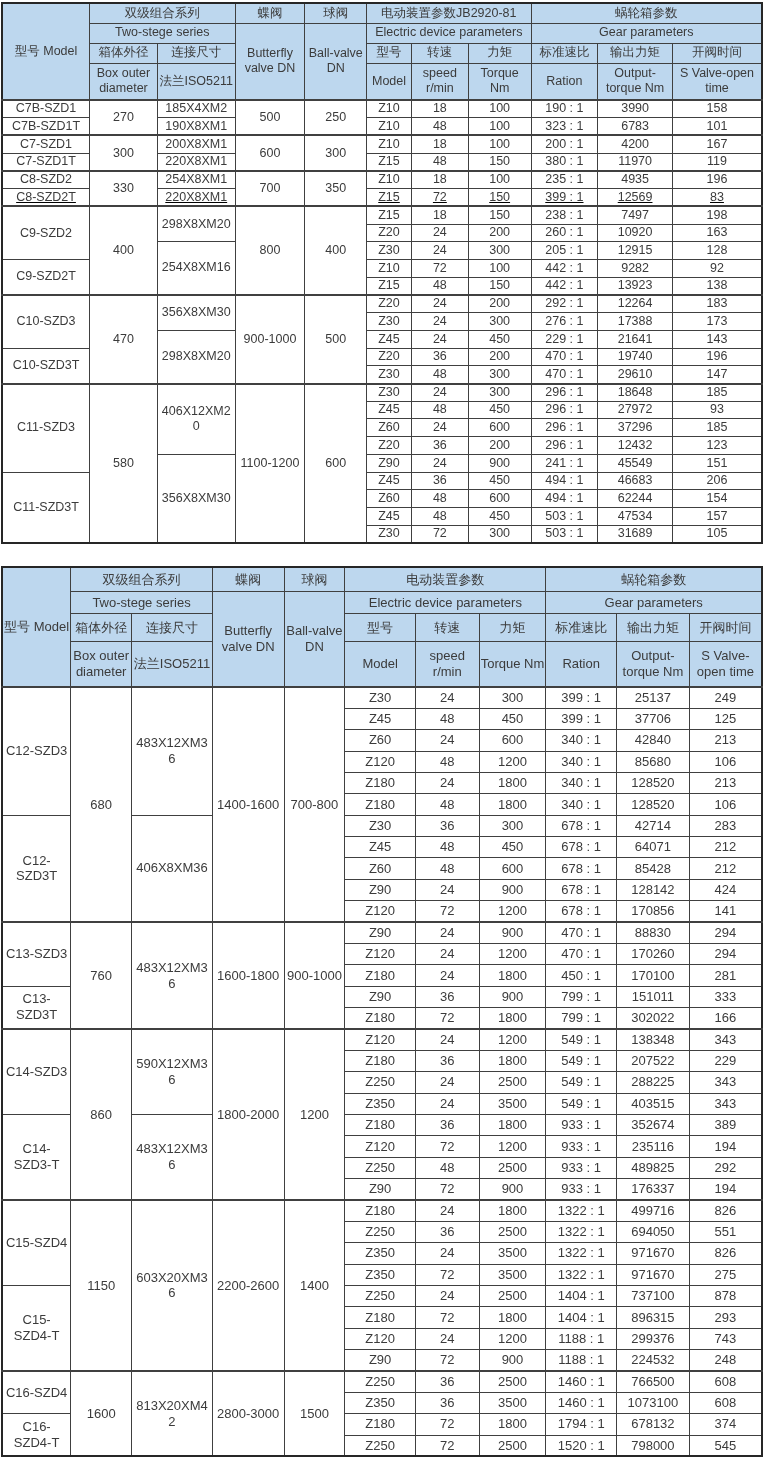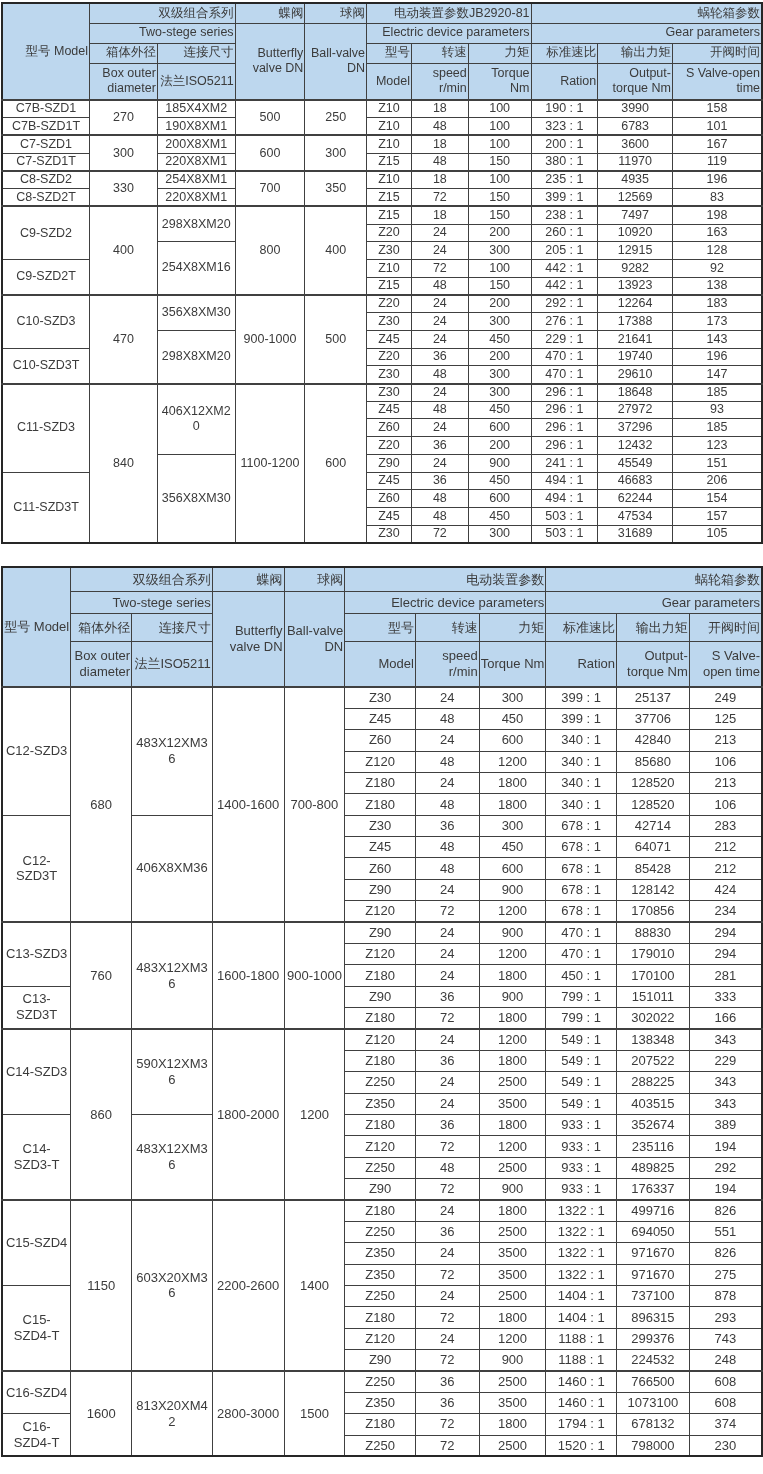--- a/index.html
+++ b/index.html
@@ -15,21 +15,21 @@
   table.t1{margin-top:2px;}
   table.t2{margin-top:22px;}
   .vtable td{
     border:1px solid var(--border,#404040);
     color:var(--text,#3b3b3b);
     text-align:center;vertical-align:middle;
     padding:0 1px;line-height:1.22;overflow:hidden;
   }
   .t1 td{font-size:12.5px;}
   .t2 td{font-size:13px;}
-  .vtable td.hd{background:var(--header-bg,#bdd7ee);text-align:right;}
+  .vtable td.hd{background:var(--header-bg,#bdd7ee);}
   .vtable td.flange-size-cell{word-break:break-all;}
   .vtable tr.group-start td{border-top-width:2px;}
 </style>
 </head>
 <body>
 
 <div class="page">
   <div id="tables">
       <table class="vtable t1">
         <colgroup>
@@ -107,21 +107,21 @@
           <tr class="group-start" style="height: 17.72px;">
             <td class="model-cell">C7-SZD1</td>
             <td rowspan="2" class="box-diameter-cell">300</td>
             <td class="flange-size-cell">200X8XM1</td>
             <td rowspan="2" class="butterfly-dn-cell">600</td>
             <td rowspan="2" class="ball-dn-cell">300</td>
             <td>Z10</td>
             <td>18</td>
             <td>100</td>
             <td>200 : 1</td>
-            <td>3600</td>
+            <td>4200</td>
             <td>167</td>
           </tr>
           <tr style="height: 17.72px;">
             <td class="model-cell">C7-SZD1T</td>
             <td class="flange-size-cell">220X8XM1</td>
             <td>Z15</td>
             <td>48</td>
             <td>150</td>
             <td>380 : 1</td>
             <td>11970</td>
@@ -133,21 +133,21 @@
             <td class="flange-size-cell">254X8XM1</td>
             <td rowspan="2" class="butterfly-dn-cell">700</td>
             <td rowspan="2" class="ball-dn-cell">350</td>
             <td>Z10</td>
             <td>18</td>
             <td>100</td>
             <td>235 : 1</td>
             <td>4935</td>
             <td>196</td>
           </tr>
-          <tr style="height: 17.72px;">
+          <tr style="height: 17.72px; text-decoration: underline;">
             <td class="model-cell">C8-SZD2T</td>
             <td class="flange-size-cell">220X8XM1</td>
             <td>Z15</td>
             <td>72</td>
             <td>150</td>
             <td>399 : 1</td>
             <td>12569</td>
             <td>83</td>
           </tr>
           <tr class="group-start" style="height: 17.72px;">
@@ -239,21 +239,21 @@
           <tr style="height: 17.72px;">
             <td>Z30</td>
             <td>48</td>
             <td>300</td>
             <td>470 : 1</td>
             <td>29610</td>
             <td>147</td>
           </tr>
           <tr class="group-start" style="height: 17.72px;">
             <td rowspan="5" class="model-cell">C11-SZD3</td>
-            <td rowspan="9" class="box-diameter-cell">840</td>
+            <td rowspan="9" class="box-diameter-cell">580</td>
             <td rowspan="4" class="flange-size-cell">406X12XM20</td>
             <td rowspan="9" class="butterfly-dn-cell">1100-1200</td>
             <td rowspan="9" class="ball-dn-cell">600</td>
             <td>Z30</td>
             <td>24</td>
             <td>300</td>
             <td>296 : 1</td>
             <td>18648</td>
             <td>185</td>
           </tr>
@@ -461,41 +461,41 @@
             <td>678 : 1</td>
             <td>128142</td>
             <td>424</td>
           </tr>
           <tr style="height: 21.39px;">
             <td>Z120</td>
             <td>72</td>
             <td>1200</td>
             <td>678 : 1</td>
             <td>170856</td>
-            <td>234</td>
+            <td>141</td>
           </tr>
           <tr class="group-start" style="height: 21.39px;">
             <td rowspan="3" class="model-cell">C13-SZD3</td>
             <td rowspan="5" class="box-diameter-cell">760</td>
             <td rowspan="5" class="flange-size-cell">483X12XM36</td>
             <td rowspan="5" class="butterfly-dn-cell">1600-1800</td>
             <td rowspan="5" class="ball-dn-cell">900-1000</td>
             <td>Z90</td>
             <td>24</td>
             <td>900</td>
             <td>470 : 1</td>
             <td>88830</td>
             <td>294</td>
           </tr>
           <tr style="height: 21.39px;">
             <td>Z120</td>
             <td>24</td>
             <td>1200</td>
             <td>470 : 1</td>
-            <td>179010</td>
+            <td>170260</td>
             <td>294</td>
           </tr>
           <tr style="height: 21.39px;">
             <td>Z180</td>
             <td>24</td>
             <td>1800</td>
             <td>450 : 1</td>
             <td>170100</td>
             <td>281</td>
           </tr>
@@ -686,18 +686,18 @@
             <td>1794 : 1</td>
             <td>678132</td>
             <td>374</td>
           </tr>
           <tr style="height: 21.39px;">
             <td>Z250</td>
             <td>72</td>
             <td>2500</td>
             <td>1520 : 1</td>
             <td>798000</td>
-            <td>230</td>
+            <td>545</td>
           </tr>
         </tbody>
       </table>
     </div>
 </div>
 
 </body></html>

